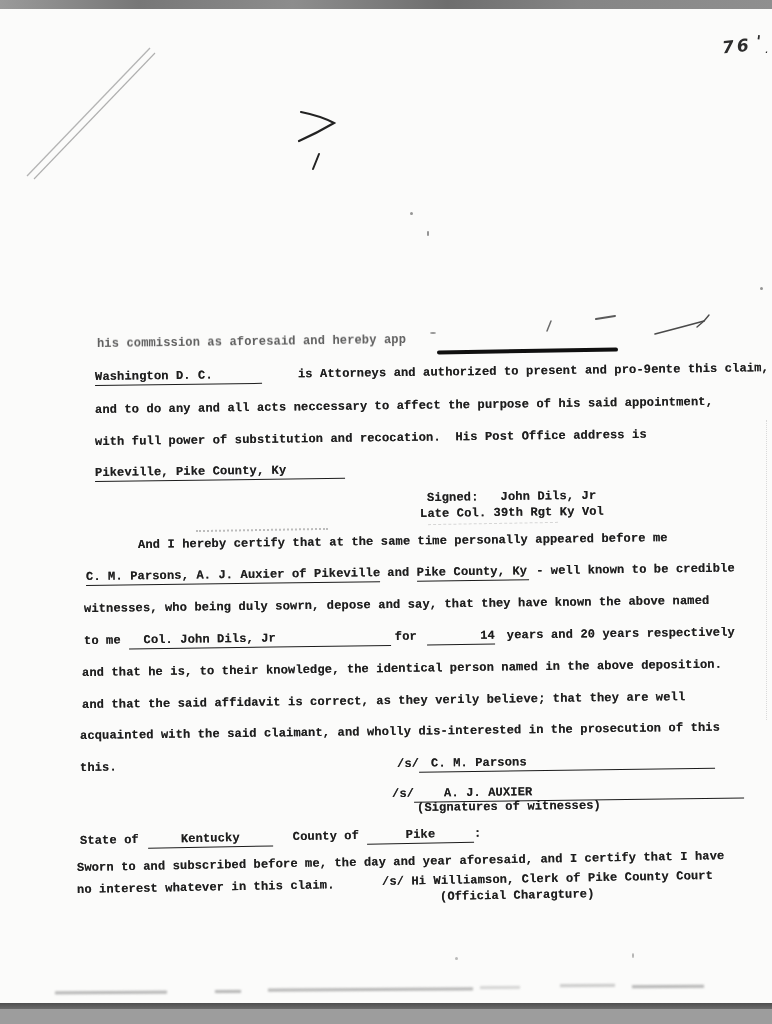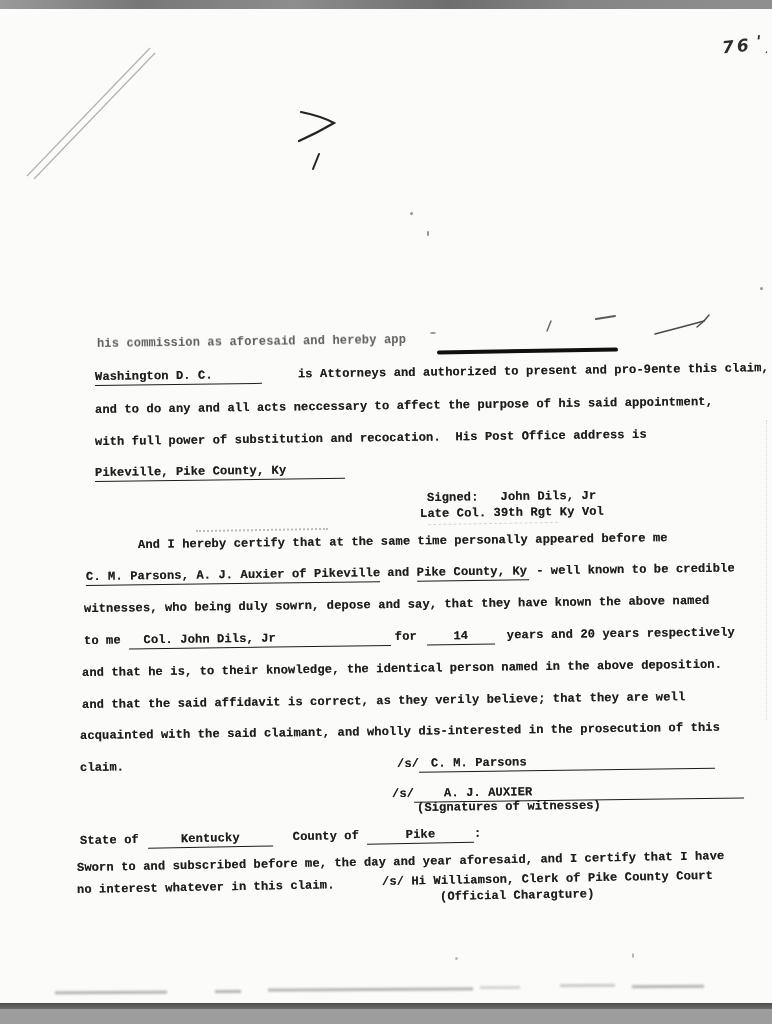--- a/index.html
+++ b/index.html
@@ -91,25 +91,25 @@
 
   <div class="tl" style="left:427px;top:491px;">Signed:   John Dils, Jr</div>
   <div class="tl" style="left:420px;top:507px;">Late Col. 39th Rgt Ky Vol</div>
 
   <div class="dotline" style="left:196px;top:529px;width:132px;"></div>
   <div class="dashline" style="left:428px;top:523px;width:130px;"></div>
 
   <div class="tl" style="left:138px;top:538px;">And I hereby certify that at the same time personally appeared before me</div>
   <div class="tl" style="left:86px;top:570px;"><span class="u" style="width:294px;">C. M. Parsons, A. J. Auxier of Pikeville</span><span> and </span><span class="u" style="width:112px;">Pike County, Ky</span><span> - well known to be credible</span></div>
   <div class="tl" style="left:84px;top:602px;">witnesses, who being duly sowrn, depose and say, that they have known the above named</div>
-  <div class="tl" style="left:84px;top:634px;"><span>to me</span><span class="u" style="width:262px;margin-left:8px;">  Col. John Dils, Jr</span><span style="margin-left:4px;">for</span><span class="u uc" style="width:68px;margin-left:10px;">14</span><span style="margin-left:12px;">years and 20 years respectively</span></div>
+  <div class="tl" style="left:84px;top:634px;"><span>to me</span><span class="u" style="width:262px;margin-left:8px;">  Col. John Dils, Jr</span><span style="margin-left:4px;">for</span><span class="u uc" style="width:68px;margin-left:10px;text-align:right;">14</span><span style="margin-left:12px;">years and 20 years respectively</span></div>
   <div class="tl" style="left:82px;top:666px;">and that he is, to their knowledge, the identical person named in the above deposition.</div>
   <div class="tl" style="left:82px;top:698px;">and that the said affidavit is correct, as they verily believe; that they are well</div>
   <div class="tl" style="left:80px;top:729px;">acquainted with the said claimant, and wholly dis-interested in the prosecution of this</div>
-  <div class="tl" style="left:80px;top:761px;">claim.</div>
+  <div class="tl" style="left:80px;top:761px;">this.</div>
 
   <div class="tl" style="left:397px;top:757px;"><span>/s/</span><span class="u" style="width:296px;padding-left:12px;box-sizing:border-box;">C. M. Parsons</span></div>
   <div class="tl" style="left:392px;top:787px;"><span>/s/</span><span class="u" style="width:330px;padding-left:30px;box-sizing:border-box;">A. J. AUXIER</span></div>
   <div class="tl" style="left:417px;top:801px;">(Signatures of witnesses)</div>
 
   <div class="tl r2" style="left:80px;top:834px;"><span>State of</span><span class="u uc" style="width:125px;margin-left:9px;">Kentucky</span><span style="margin-left:20px;">County of</span><span class="u uc" style="width:107px;margin-left:8px;">Pike</span><span>:</span></div>
 
   <div class="tl r2" style="left:77px;top:861px;">Sworn to and subscribed before me, the day and year aforesaid, and I certify that I have</div>
   <div class="tl r2" style="left:77px;top:883px;">no interest whatever in this claim.</div>
   <div class="tl r2" style="left:382px;top:875px;">/s/ Hi Williamson, Clerk of Pike County Court</div>

